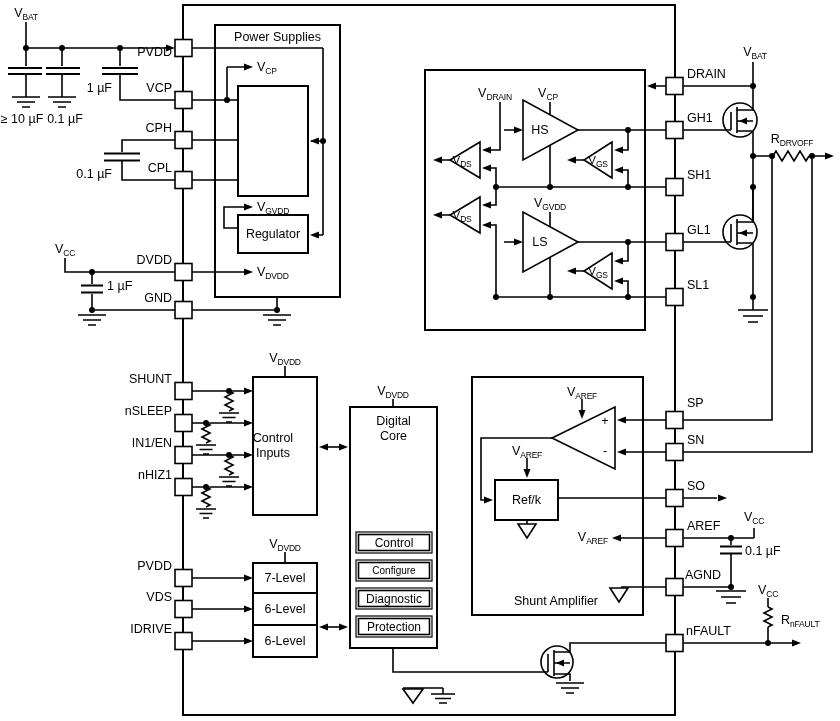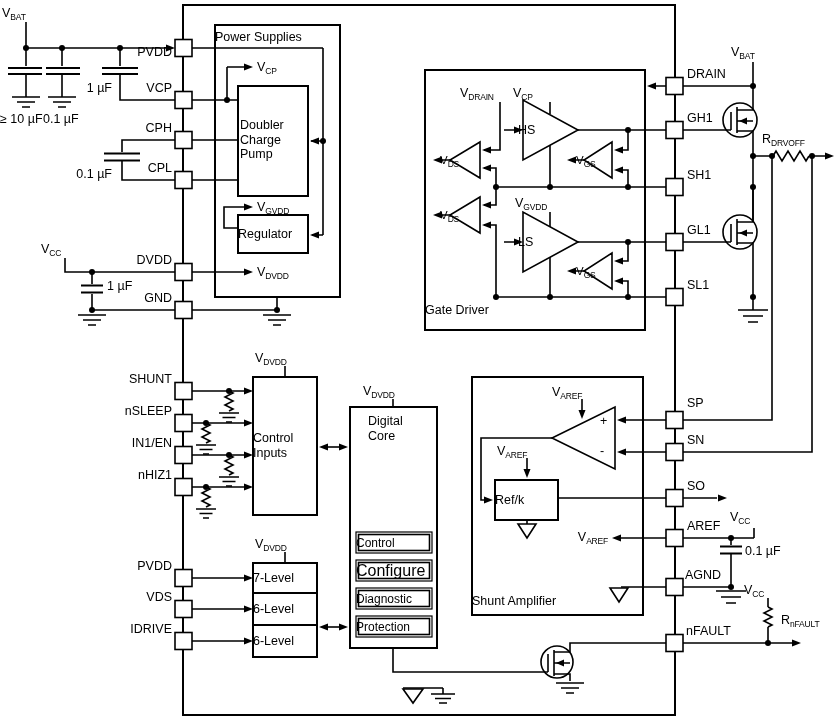--- a/index.html
+++ b/index.html
@@ -1,20 +1,20 @@
 <!DOCTYPE html>
 <html><head>
 <meta charset="utf-8">
 <style>
   html,body{margin:0;padding:0;background:#fff}
   #stage{position:relative;width:840px;height:721px;background:#fff;overflow:hidden;
          font-family:"Liberation Sans",sans-serif;color:#000}
   #wires{position:absolute;left:0;top:0}
   .lbl{position:absolute;font-size:12.5px;line-height:14px;white-space:nowrap}
-  .ctr{text-align:left}
+  .ctr{text-align:center}
   .rt{text-align:right}
   .wrap{white-space:normal;line-height:14.5px}
   .sb{font-size:8.5px;vertical-align:-2.5px;letter-spacing:-0.2px}
 </style>
 </head>
 <body>
 
 <div id="stage">
 
 <svg id="wires" width="840" height="721" viewBox="0 0 840 721">
@@ -278,27 +278,25 @@
 <div class="lbl" style="left:687px;top:223px">GL1</div>
 <div class="lbl" style="left:687px;top:278px">SL1</div>
 <div class="lbl" style="left:687px;top:396px">SP</div>
 <div class="lbl" style="left:687px;top:433px">SN</div>
 <div class="lbl" style="left:687px;top:479px">SO</div>
 <div class="lbl" style="left:687px;top:519px">AREF</div>
 <div class="lbl" style="left:685px;top:568px">AGND</div>
 <div class="lbl" style="left:686px;top:624px">nFAULT</div>
 
 <div class="lbl ctr" style="left:215px;top:30px;width:125px">Power Supplies</div>
-<div class="lbl ctr wrap" style="left:240px;top:118px;width:66px">Doubler Charge Pump</div>
 <div class="lbl ctr" style="left:238px;top:227px;width:70px">Regulator</div>
-<div class="lbl ctr" style="left:425px;top:303px;width:220px">Gate Driver</div>
-<div class="lbl ctr wrap" style="left:253px;top:431px;width:64px">Control Inputs</div>
+<div class="lbl ctr wrap" style="left:241px;top:431px;width:64px">Control Inputs</div>
 <div class="lbl ctr wrap" style="left:368px;top:414px;width:51px">Digital Core</div>
 <div class="lbl ctr" style="left:356px;top:536px;width:76px;font-size:12px">Control</div>
-<div class="lbl ctr" style="left:356px;top:564px;width:76px;font-size:16px">Configure</div>
+<div class="lbl ctr" style="left:356px;top:564px;width:76px;font-size:10px">Configure</div>
 <div class="lbl ctr" style="left:356px;top:592px;width:76px;font-size:12px">Diagnostic</div>
 <div class="lbl ctr" style="left:356px;top:620px;width:76px;font-size:12px">Protection</div>
 <div class="lbl ctr" style="left:253px;top:571px;width:64px">7-Level</div>
 <div class="lbl ctr" style="left:253px;top:602px;width:64px">6-Level</div>
 <div class="lbl ctr" style="left:253px;top:634px;width:64px">6-Level</div>
 <div class="lbl ctr" style="left:472px;top:594px;width:168px">Shunt Amplifier</div>
 <div class="lbl ctr" style="left:495px;top:493px;width:63px">Ref/k</div>
 
 <div class="lbl ctr" style="left:2px;top:6px;width:48px"><span>V</span><span class="sb">BAT</span></div>
 <div class="lbl ctr" style="left:731px;top:45px;width:48px"><span>V</span><span class="sb">BAT</span></div>

